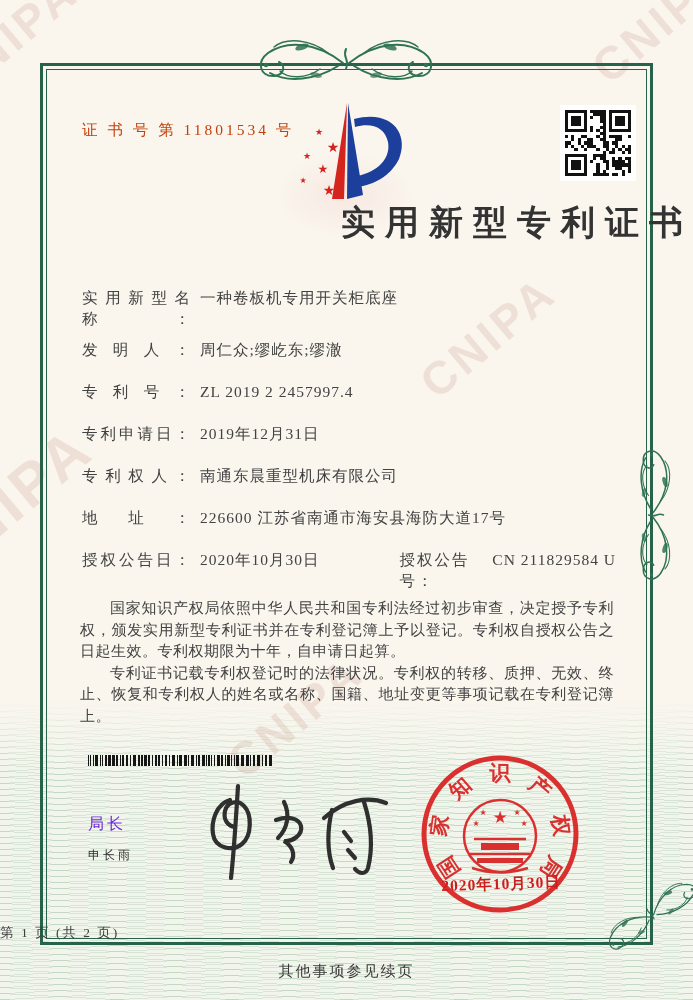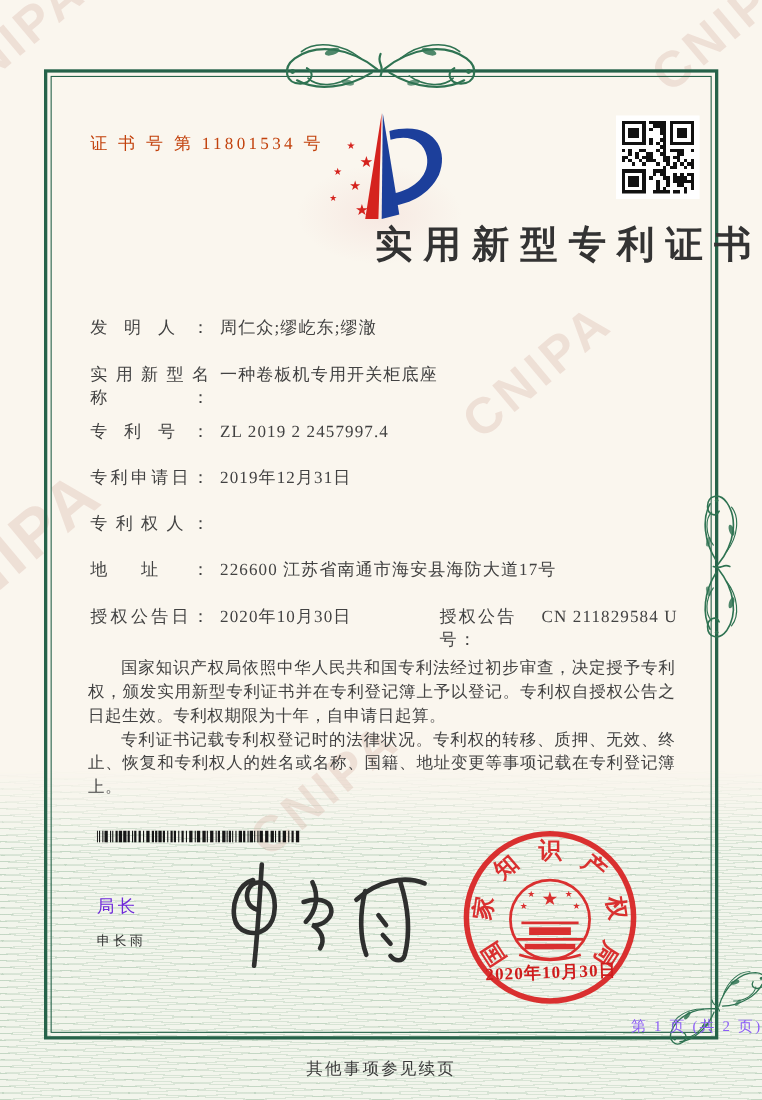--- a/index.html
+++ b/index.html
@@ -57,22 +57,22 @@
   .signer-title{position:absolute; left:88px; top:814px; z-index:4; font-family:"Liberation Sans", sans-serif;
       font-size:16px; letter-spacing:3px; color:#6d28d9;}
   .signer-name{position:absolute; left:88px; top:847px; z-index:4; font-family:"Liberation Sans", sans-serif;
       font-size:12px; letter-spacing:3px; color:#2d2d2d;}
   .sig{position:absolute; left:196px; top:778px; z-index:5;}
   .seal{position:absolute; left:410px; top:744px; z-index:6; opacity:.93;}
   .seal-date{position:absolute; left:428px; top:874px; width:146px; text-align:center; z-index:7;
       color:#cf1d1d; font-weight:bold; font-size:15.5px; letter-spacing:1px; transform:rotate(-2deg);}
 
   
-  .page-no{position:absolute; left:0; right:0; top:924px; text-align:right; z-index:4;
-      font-size:13.5px; letter-spacing:2px; color:#8b5cf6;}
+  .page-no{position:absolute; left:0; right:0; top:924px; text-align:left; z-index:4;
+      font-size:13.5px; letter-spacing:2px; color:#404040;}
   .cont-note{position:absolute; left:0; right:0; top:962px; text-align:center; z-index:4;
       font-size:15px; letter-spacing:2px; color:#3a3a3a;}
 </style>
 </head>
 <body>
 
 <div class="page">
 
   <div class="band"></div>
 
@@ -259,38 +259,39 @@
         <rect x="16" y="2" width="3" height="3" fill="#111"></rect>
         <rect x="0" y="14" width="7" height="7" fill="#111"></rect>
         <rect x="1" y="15" width="5" height="5" fill="#fff"></rect>
         <rect x="2" y="16" width="3" height="3" fill="#111"></rect>
       </svg>
   </div>
 
   <div class="title">实用新型专利证书</div>
 
   <div class="fields">
-    <div class="frow">
-      <span class="flabel">发明人：</span>
-      <span class="fvalue">周仁众;缪屹东;缪澈</span>
-    </div>
     <div class="frow first">
       <span class="flabel">实用新型名称：</span>
       <span class="fvalue">一种卷板机专用开关柜底座</span>
     </div>
     <div class="frow">
+      <span class="flabel">发明人：</span>
+      <span class="fvalue">周仁众;缪屹东;缪澈</span>
+    </div>
+    <div class="frow">
       <span class="flabel">专利号：</span>
       <span class="fvalue">ZL 2019 2 2457997.4</span>
     </div>
     <div class="frow">
       <span class="flabel">专利申请日：</span>
       <span class="fvalue">2019年12月31日</span>
     </div>
     <div class="frow">
       <span class="flabel">专利权人：</span>
+      <span class="fvalue">南通东晨重型机床有限公司</span>
     </div>
     <div class="frow">
       <span class="flabel">地址：</span>
       <span class="fvalue">226600 江苏省南通市海安县海防大道17号</span>
     </div>
     <div class="frow">
       <span class="flabel">授权公告日：</span>
       <span class="fvalue">2020年10月30日</span>
       <span class="gpair2">
         <span style="letter-spacing:2px;">授权公告号：</span>

